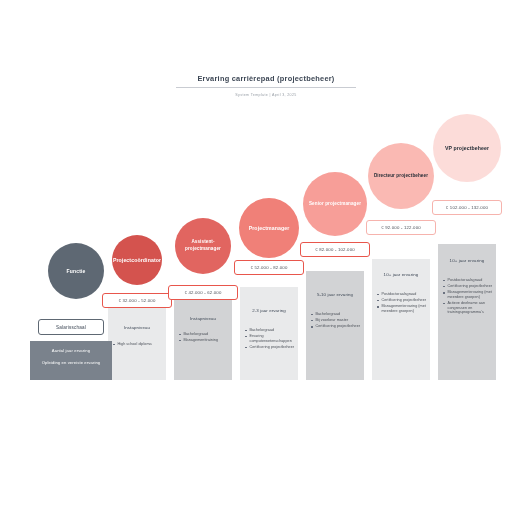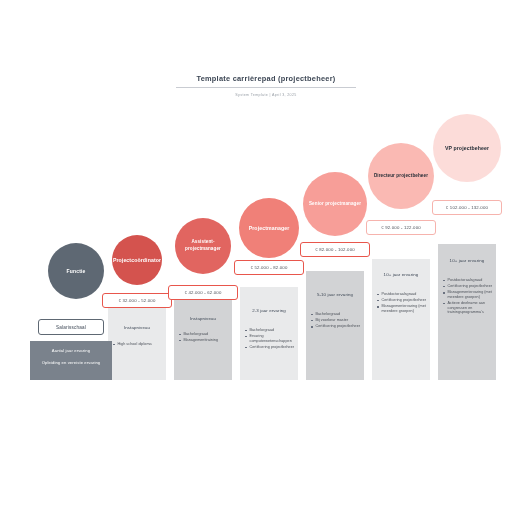--- a/index.html
+++ b/index.html
@@ -88,21 +88,21 @@
     width:100%;
   }
   .legend-band .lb.second{margin-top:7px;}
 </style>
 </head>
 <body>
 
 <div id="stage">
 
   <div class="header">
-    <div class="title">Template carrièrepad (projectbeheer)</div>
+    <div class="title">Ervaring carrièrepad (projectbeheer)</div>
     <div class="subtitle">System Template  |  April 3, 2025</div>
   </div>
 
   <div class="chart">
     <div id="bands">
         <div class="band light" style="left: 78px; top: 188px; height: 72px;"></div>
         <div class="band gray" style="left: 144px; top: 176px; height: 84px;"></div>
         <div class="band light" style="left: 210px; top: 167px; height: 93px;"></div>
         <div class="band gray" style="left: 276px; top: 151px; height: 109px;"></div>
         <div class="band light" style="left: 342px; top: 139px; height: 121px;"></div>

